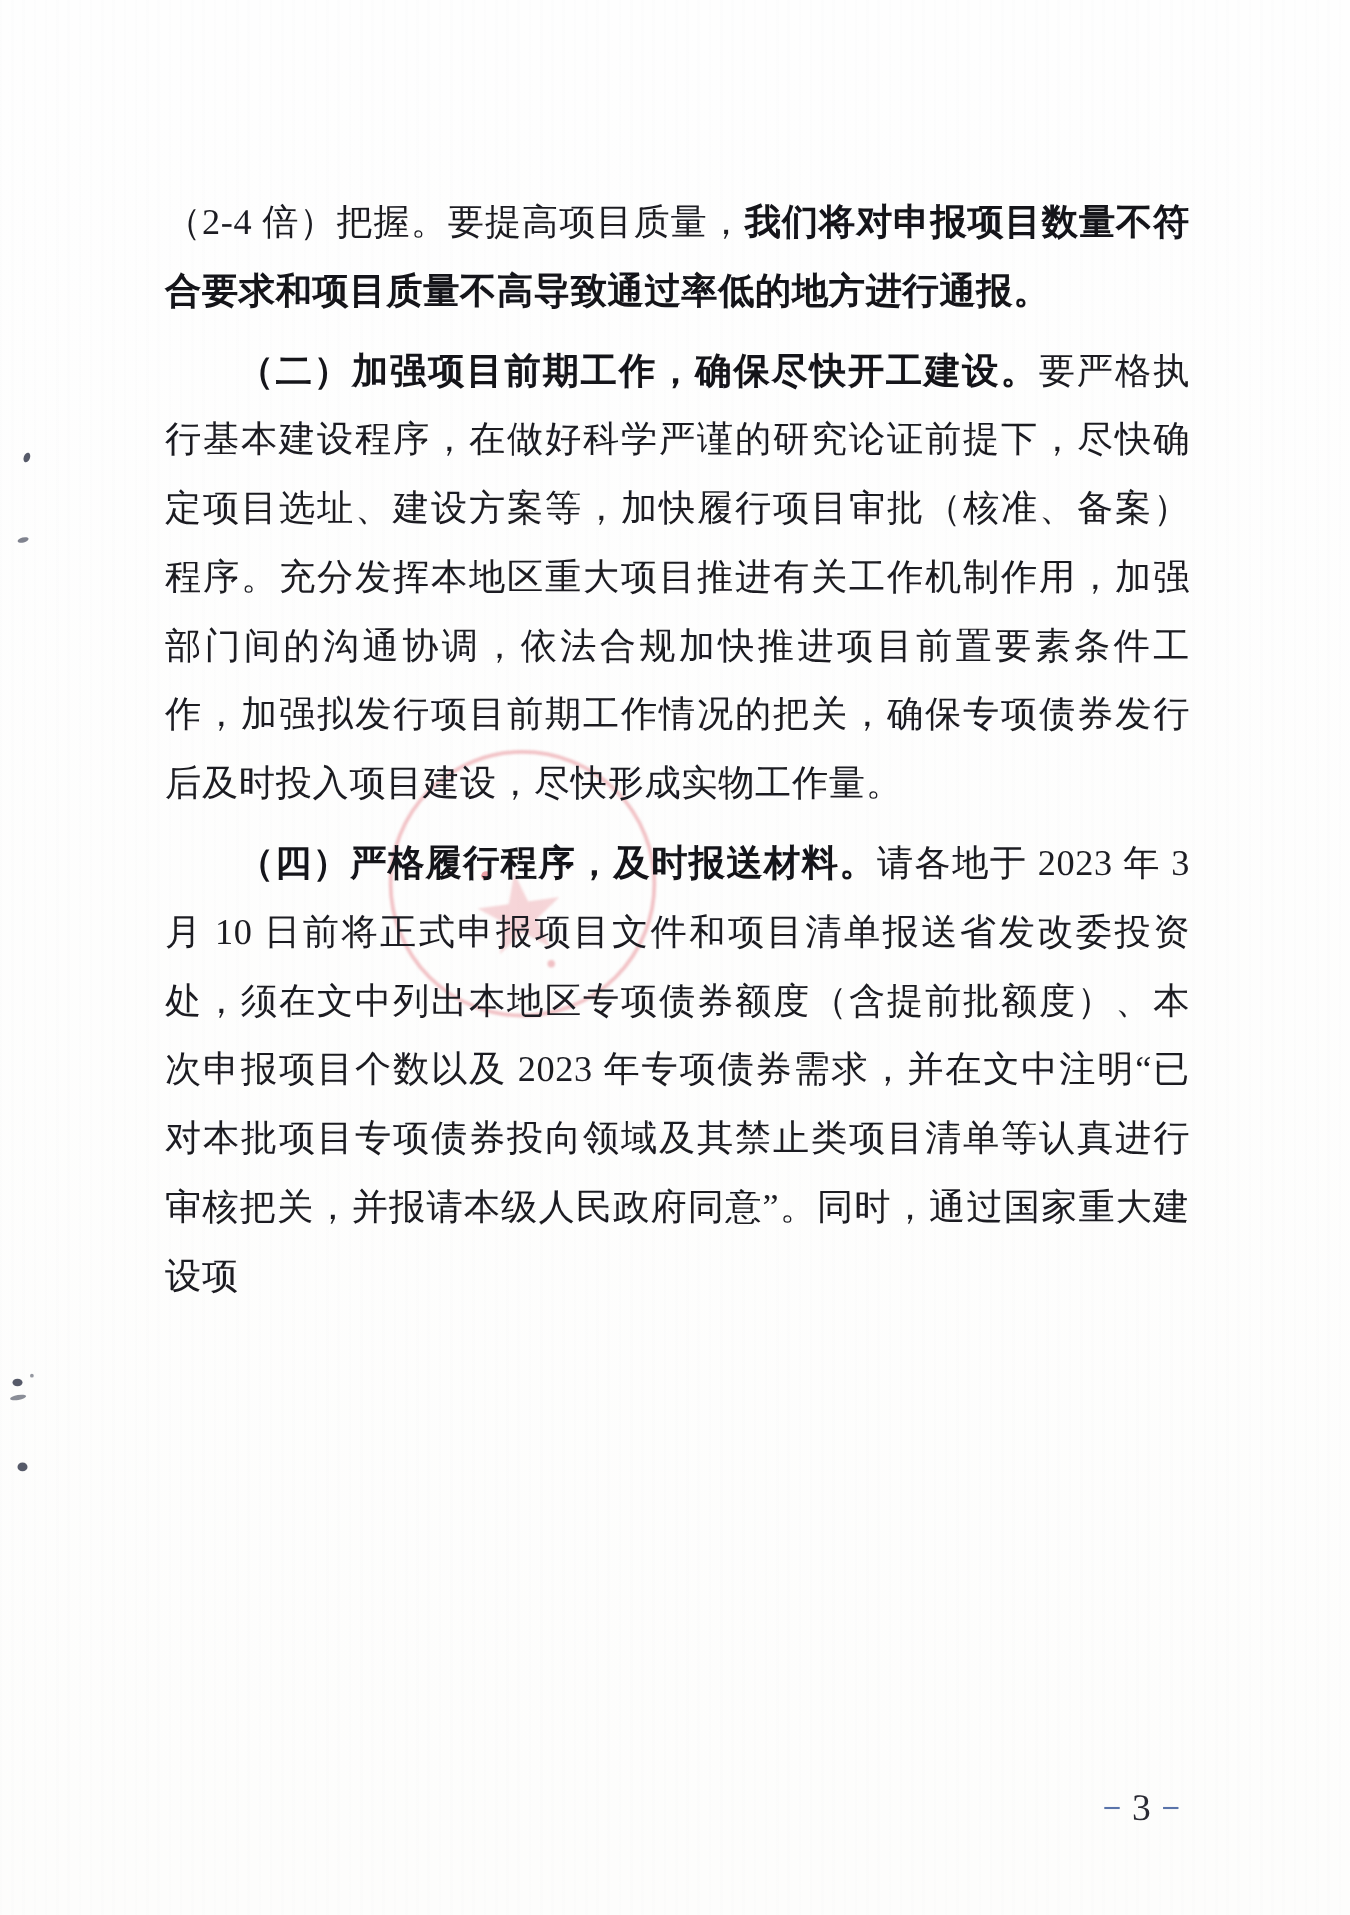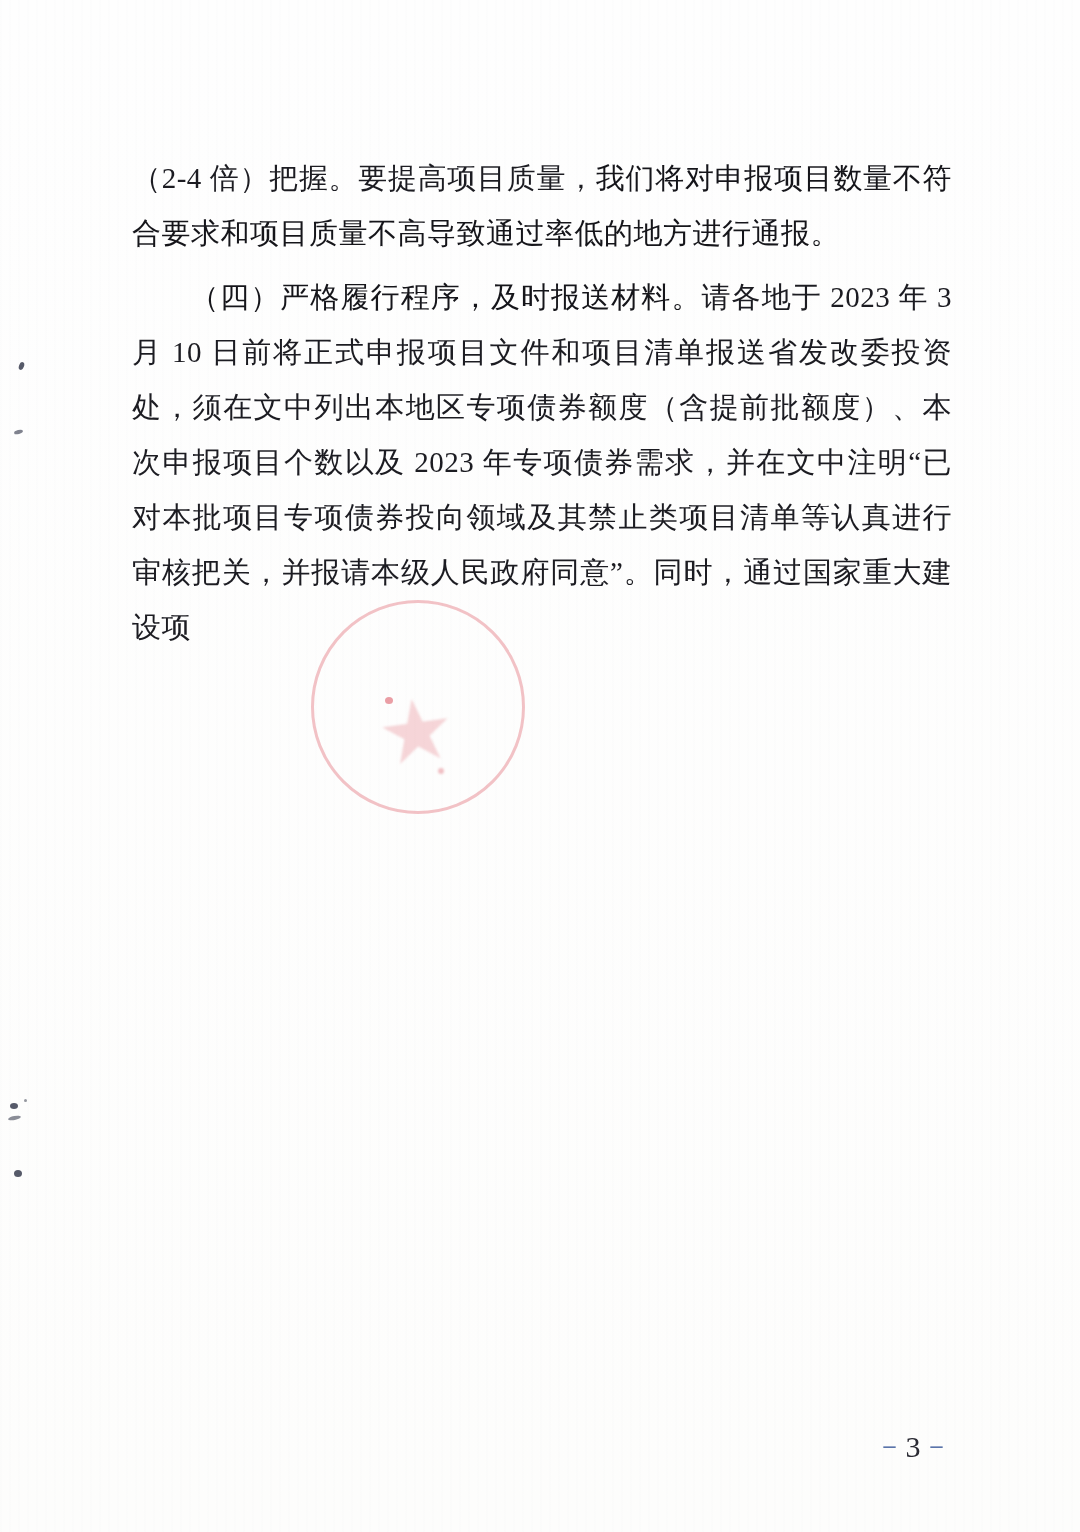--- a/index.html
+++ b/index.html
@@ -35,21 +35,21 @@
   .para {
     margin: 0 0 9px 0;
   }
   .para.indent {
     text-indent: 2em;
   }
   .run-regular {
     font-weight: 400;
   }
   .run-bold {
-    font-weight: 400;
+    font-weight: 700;
     color: #15151a;
     margin-top: 24px;
   }
   
   .seal-circle {
     position: absolute;
     left: 311px;
     top: 600px;
     width: 208px;
     height: 208px;
@@ -135,20 +135,21 @@
 <div class="page">
 
   <div class="seal-circle"></div>
   <div class="seal-star">★</div>
   <div class="seal-dot"></div>
   <div class="seal-dot2"></div>
 
   <div class="doc">
     <p class="para"><span class="run-regular">（2-4 倍）把握。要提高项目质量，</span><span class="run-bold">我们将对申报项目数量不符合要求和项目质量不高导致通过率低的地方进行通报。</span></p>
 
+    <p class="para indent"><span class="run-bold">（二）加强项目前期工作，确保尽快开工建设。</span><span class="run-regular">要严格执行基本建设程序，在做好科学严谨的研究论证前提下，尽快确定项目选址、建设方案等，加快履行项目审批（核准、备案）程序。充分发挥本地区重大项目推进有关工作机制作用，加强部门间的沟通协调，依法合规加快推进项目前置要素条件工作，加强拟发行项目前期工作情况的把关，确保专项债券发行后及时投入项目建设，尽快形成实物工作量。</span></p>
 
 
     <p class="para indent"><span class="run-bold">（四）严格履行程序，及时报送材料。</span><span class="run-regular">请各地于 2023 年 3 月 10 日前将正式申报项目文件和项目清单报送省发改委投资处，须在文中列出本地区专项债券额度（含提前批额度）、本次申报项目个数以及 2023 年专项债券需求，并在文中注明“已对本批项目专项债券投向领域及其禁止类项目清单等认真进行审核把关，并报请本级人民政府同意”。同时，通过国家重大建设项</span></p>
   </div>
 
   <div class="footer">
     <span class="dash">–</span>
     <span class="num">3</span>
     <span class="dash">–</span>
   </div>

